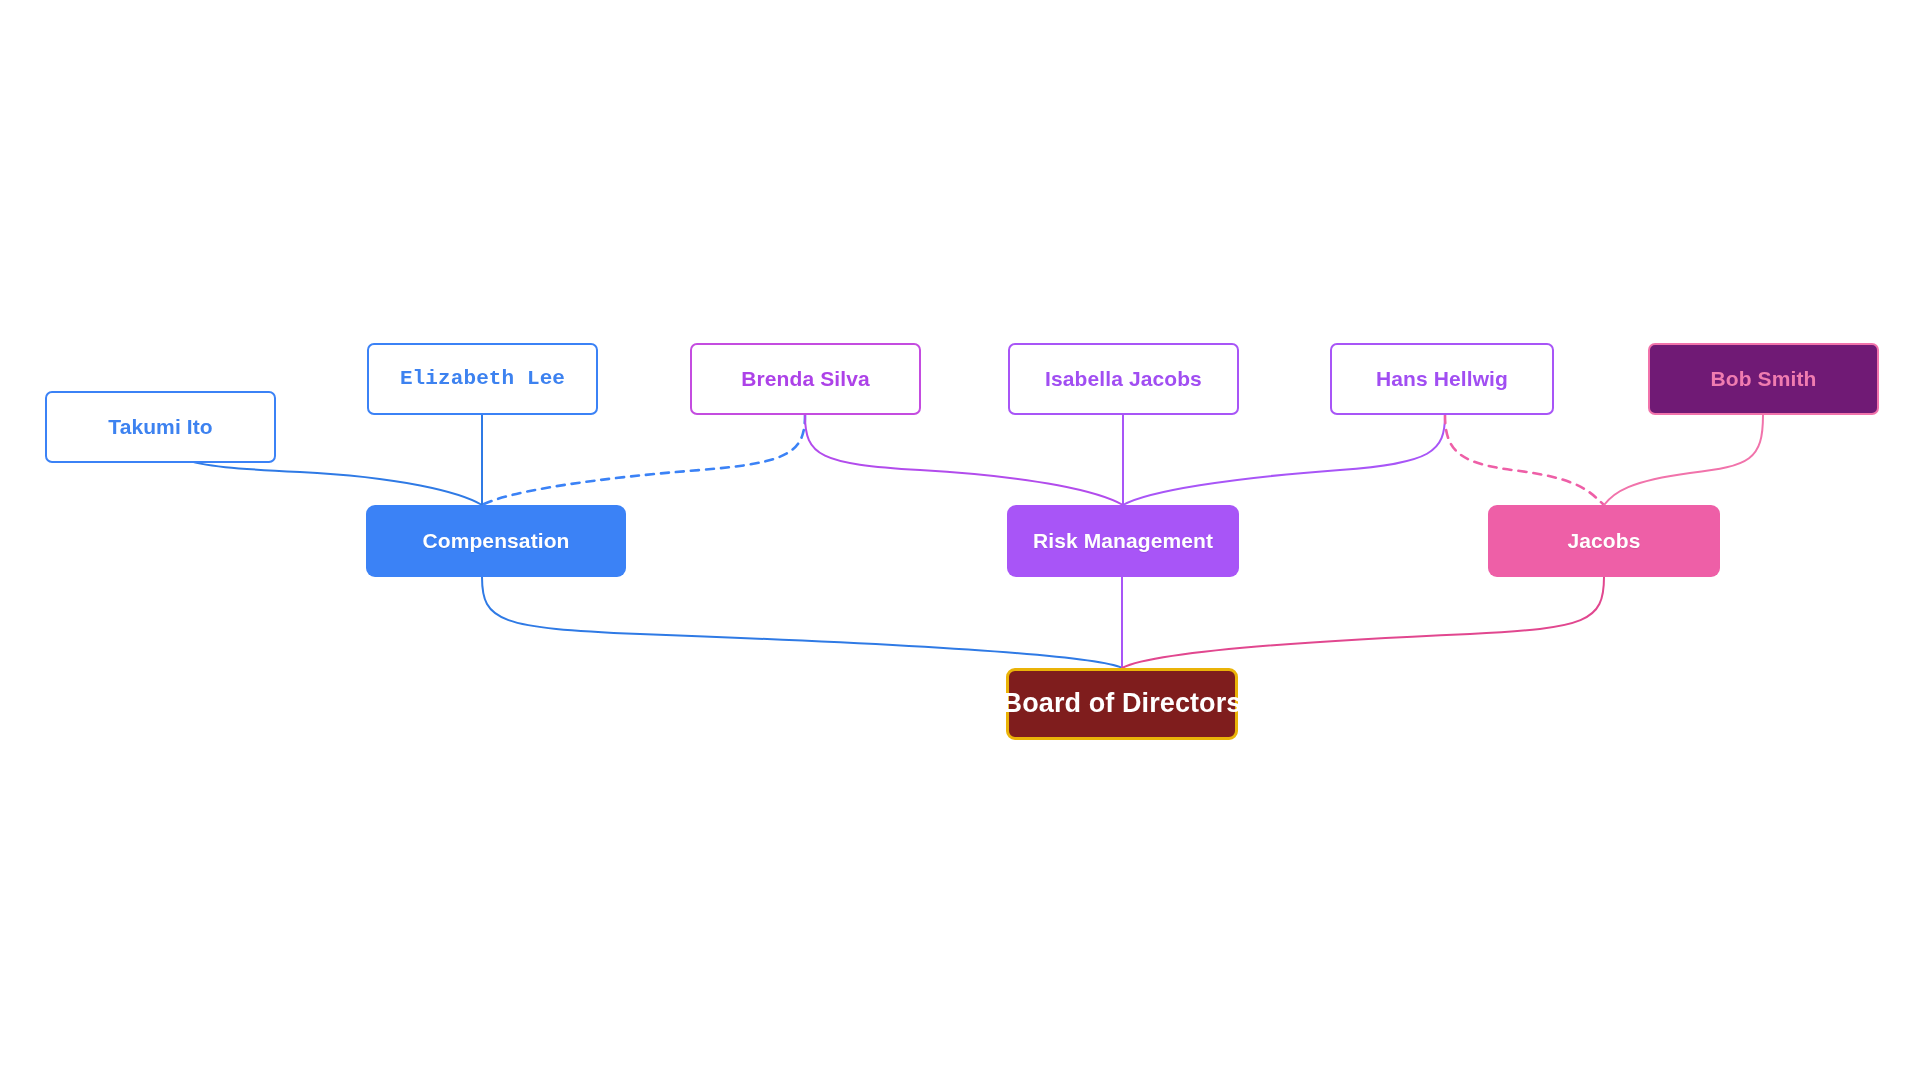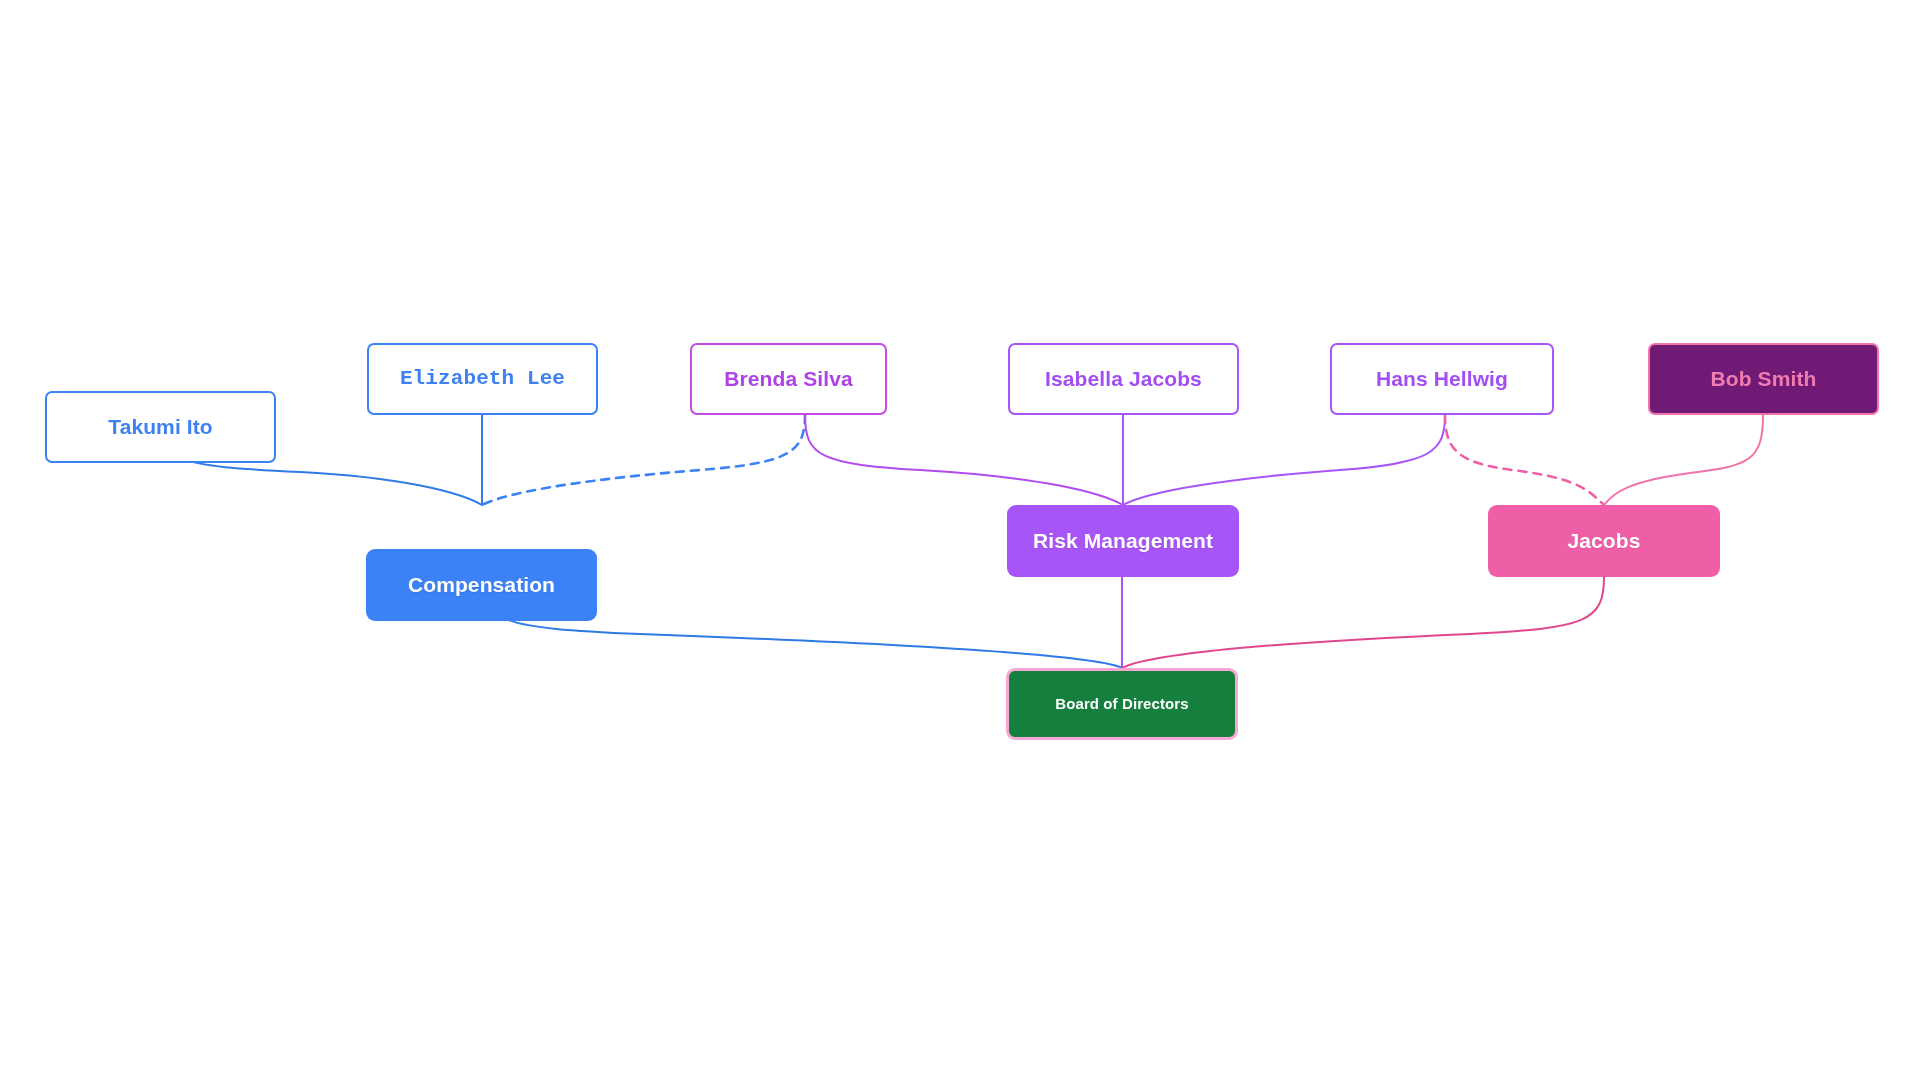--- a/index.html
+++ b/index.html
@@ -34,25 +34,25 @@
   
   .node.committee{
     border-radius:9px;
     border:2px solid transparent;
     color:#ffffff;
     font-size:21px;font-weight:700;
     text-shadow:0 1px 1px rgba(0,0,0,.10);
   }
   
   .node.root{
-    background:#15803d;
-    border:3px solid #f9a8d4;
+    background:#7f1d1d;
+    border:3px solid #eab308;
     border-radius:9px;
     color:#ffffff;
-    font-size:15px;font-weight:700;
+    font-size:27px;font-weight:700;
   }
 </style>
 </head>
 <body>
 
 <div id="stage">
   <svg id="edges" viewBox="0 0 1920 1080" width="1920" height="1080" xmlns="http://www.w3.org/2000/svg">
       <path d="M 160,415 C 160,462 175,466 300,472 C 400,477 460,492 482,505" fill="none" stroke="#2f7ae5" stroke-width="2" stroke-linecap="round"></path>
       <path d="M 482,415 L 482,505" fill="none" stroke="#2f7ae5" stroke-width="2" stroke-linecap="round"></path>
       <path d="M 805,415 C 805,452 790,463 700,470 C 600,478 512,490 482,505" fill="none" stroke="#3b82f6" stroke-width="2.6" stroke-linecap="round" stroke-dasharray="8 7"></path>
@@ -65,33 +65,33 @@
       <path d="M 1122,577 L 1122,668" fill="none" stroke="#a855f7" stroke-width="2" stroke-linecap="round"></path>
       <path d="M 1604,577 C 1604,622 1586,628 1470,634 C 1260,643 1150,654 1122,668" fill="none" stroke="#e1478f" stroke-width="2" stroke-linecap="round"></path>
     </svg>
   <div id="nodes">
       <div class="node person" style="left: 45px; top: 343px; width: 231px; height: 72px; border-color: rgb(59, 130, 246); background: rgb(255, 255, 255); color: rgb(61, 130, 240); margin-top: 48px;">
         <span class="node-label">Takumi Ito</span>
       </div>
       <div class="node person" style="left: 367px; top: 343px; width: 231px; height: 72px; border-color: rgb(59, 130, 246); background: rgb(255, 255, 255); color: rgb(61, 130, 240); font-family: Liberation Mono, monospace;">
         <span class="node-label">Elizabeth Lee</span>
       </div>
-      <div class="node person" style="left: 690px; top: 343px; width: 197px; height: 72px; border-color: rgb(196, 76, 224); background: rgb(255, 255, 255); color: rgb(173, 66, 232);">
+      <div class="node person" style="left: 690px; top: 343px; width: 231px; height: 72px; border-color: rgb(196, 76, 224); background: rgb(255, 255, 255); color: rgb(173, 66, 232);">
         <span class="node-label">Brenda Silva</span>
       </div>
       <div class="node person" style="left: 1008px; top: 343px; width: 231px; height: 72px; border-color: rgb(168, 85, 247); background: rgb(255, 255, 255); color: rgb(161, 78, 242);">
         <span class="node-label">Isabella Jacobs</span>
       </div>
       <div class="node person" style="left: 1330px; top: 343px; width: 224px; height: 72px; border-color: rgb(168, 85, 247); background: rgb(255, 255, 255); color: rgb(161, 78, 242);">
         <span class="node-label">Hans Hellwig</span>
       </div>
       <div class="node person" style="left: 1648px; top: 343px; width: 231px; height: 72px; border-color: rgb(241, 115, 171); background: #701a75; color: rgb(240, 124, 176);">
         <span class="node-label">Bob Smith</span>
       </div>
-      <div class="node committee" style="left: 366px; top: 505px; width: 231px; height: 72px; background: rgb(59, 130, 246); color: rgb(255, 255, 255); margin-top: 44px;">
+      <div class="node committee" style="left: 366px; top: 505px; width: 260px; height: 72px; background: rgb(59, 130, 246); color: rgb(255, 255, 255);">
         <span class="node-label">Compensation</span>
       </div>
       <div class="node committee" style="left: 1007px; top: 505px; width: 232px; height: 72px; background: rgb(168, 85, 247); color: rgb(255, 255, 255);">
         <span class="node-label">Risk Management</span>
       </div>
       <div class="node committee" style="left: 1488px; top: 505px; width: 232px; height: 72px; background: rgb(238, 95, 167); color: rgb(255, 255, 255);">
         <span class="node-label">Jacobs</span>
       </div>
       <div class="node root" style="left: 1006px; top: 668px; width: 232px; height: 72px; color: rgb(255, 255, 255);">
         <span class="node-label">Board of Directors</span>

